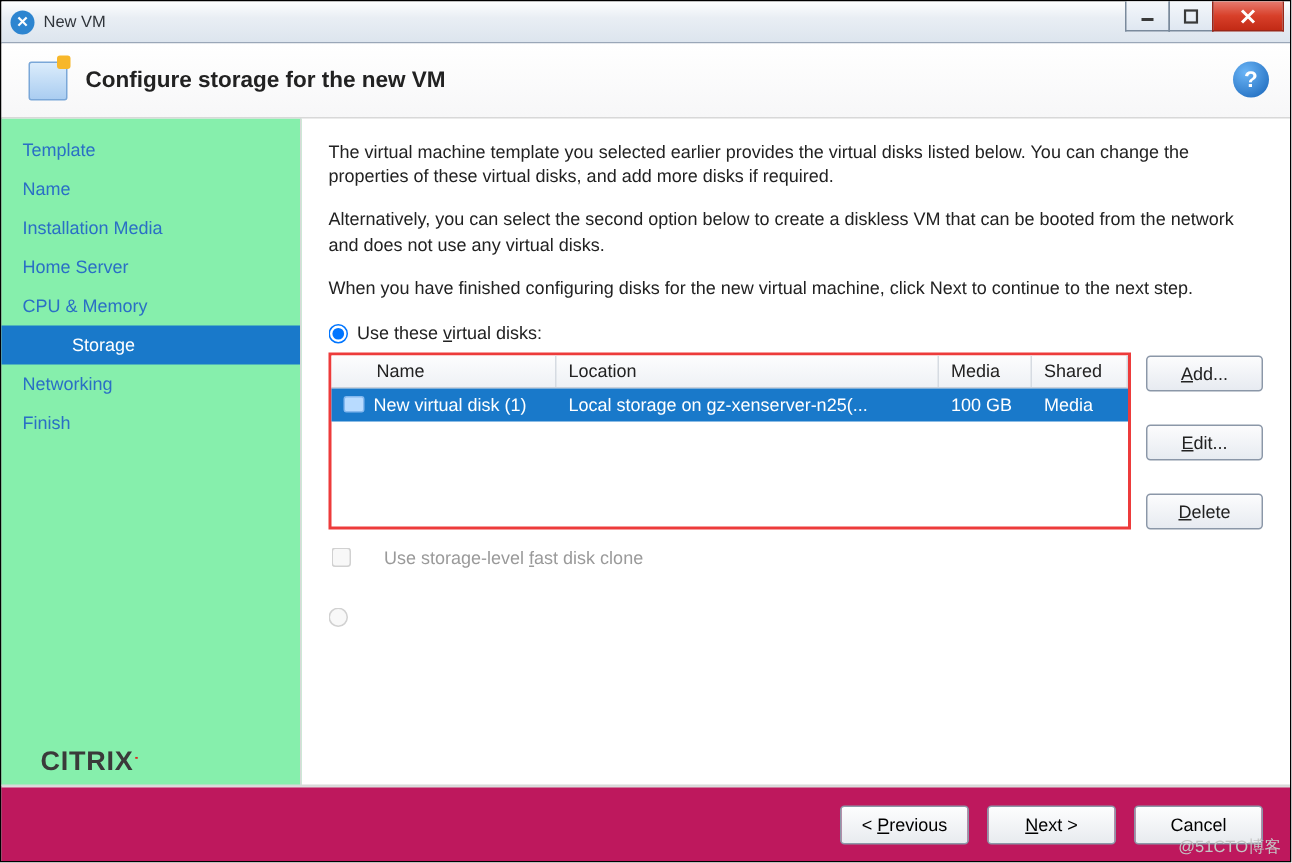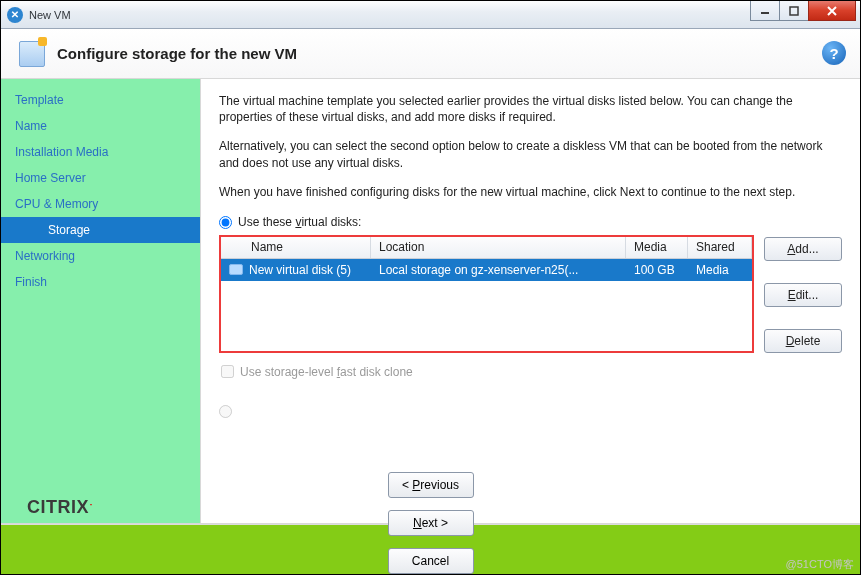--- a/index.html
+++ b/index.html
@@ -42,27 +42,27 @@
   .disk-row{display:flex;height:22px;background:#1979ca;color:#fff;align-items:center;}
   .dc{padding:0 8px;white-space:nowrap;overflow:hidden;}
   .dc.name{flex:0 0 150px;display:flex;align-items:center;gap:6px;padding-left:8px;}
   .dc.loc{flex:1;overflow:hidden;text-overflow:ellipsis;}
   .dc.size{flex:0 0 62px;}
   .dc.shared{flex:0 0 64px;}
   .diskicon{width:14px;height:11px;background:#b8dbff;border:1px solid #84b8ee;border-radius:2px;}
   .btncol{width:78px;display:flex;flex-direction:direction;flex-direction:column;gap:6px;margin-top:2px;justify-content:space-between;}
   .wbtn{height:24px;background:linear-gradient(#fcfcfd,#e7ebf1);border:1px solid #8b97a8;border-radius:3px;text-align:center;line-height:22px;color:#222;}
   .wbtn u{text-decoration:underline;}
-  .fast-clone{display:flex;align-items:center;gap:6px;color:#9a9a9a;margin-top:12px;margin-left:2px;}
+  .fast-clone{display:flex;align-items:center;gap:22px;color:#9a9a9a;margin-top:12px;margin-left:2px;}
   .fast-clone input{accent-color:#888;}
   .brand{position:absolute;bottom:56px;left:16px;font-family:Arial,sans-serif;font-weight:bold;font-size:18px;color:#3a3a3a;letter-spacing:0.5px;margin-left:10px;}
   .brand .dot{color:#d9261c;}
   .sep{position:absolute;bottom:50px;left:0;right:0;height:1px;background:#d8d8d8;}
   
-  .footer{position:absolute;bottom:0;left:0;right:0;height:50px;background:#84cc16;border-top:1px solid #dcdcdc;display:flex;align-items:center;justify-content:flex-end;gap:12px;padding:0 18px;flex-direction:column;}
+  .footer{position:absolute;bottom:0;left:0;right:0;height:50px;background:#be185d;border-top:1px solid #dcdcdc;display:flex;align-items:center;justify-content:flex-end;gap:12px;padding:0 18px;}
   .fbtn{min-width:86px;height:26px;background:linear-gradient(#fdfdfe,#e8ebef);border:1px solid #8b97a8;border-radius:3px;line-height:24px;text-align:center;}
   .watermark{position:absolute;right:6px;bottom:2px;color:#c4c4c4;font-size:11px;}
 </style>
 </head>
 <body>
 
 <div class="outer">
   <div class="titlebar">
     <div class="appicon">✕</div>
     <div class="title">New VM</div>
@@ -117,21 +117,21 @@
         <div class="disk-table-wrap">
           <div class="disk-header">
             <div class="dh name">Name</div>
             <div class="dh loc">Location</div>
             <div class="dh size">Media</div>
             <div class="dh shared">Shared</div>
           </div>
           <div class="disk-row">
             <div class="dc name">
                 <span class="diskicon"></span>
-                <span>New virtual disk (5)</span>
+                <span>New virtual disk (1)</span>
               </div>
             <div class="dc loc">Local storage on gz-xenserver-n25(...</div>
             <div class="dc size">100 GB</div>
             <div class="dc shared">Media</div>
           </div>
         </div>
         <div class="btncol">
           <div class="wbtn"><u>A</u>dd...</div>
           <div class="wbtn"><u>E</u>dit...</div>
           <div class="wbtn"><u>D</u>elete</div>

